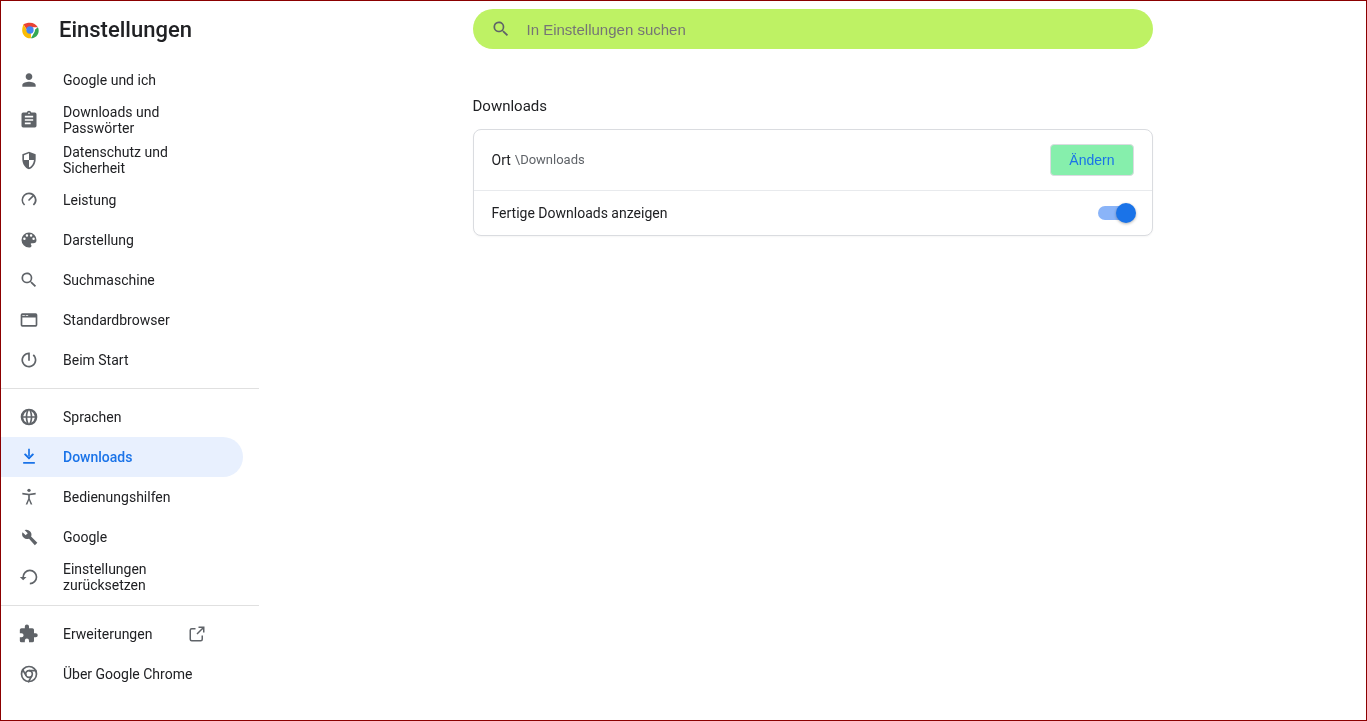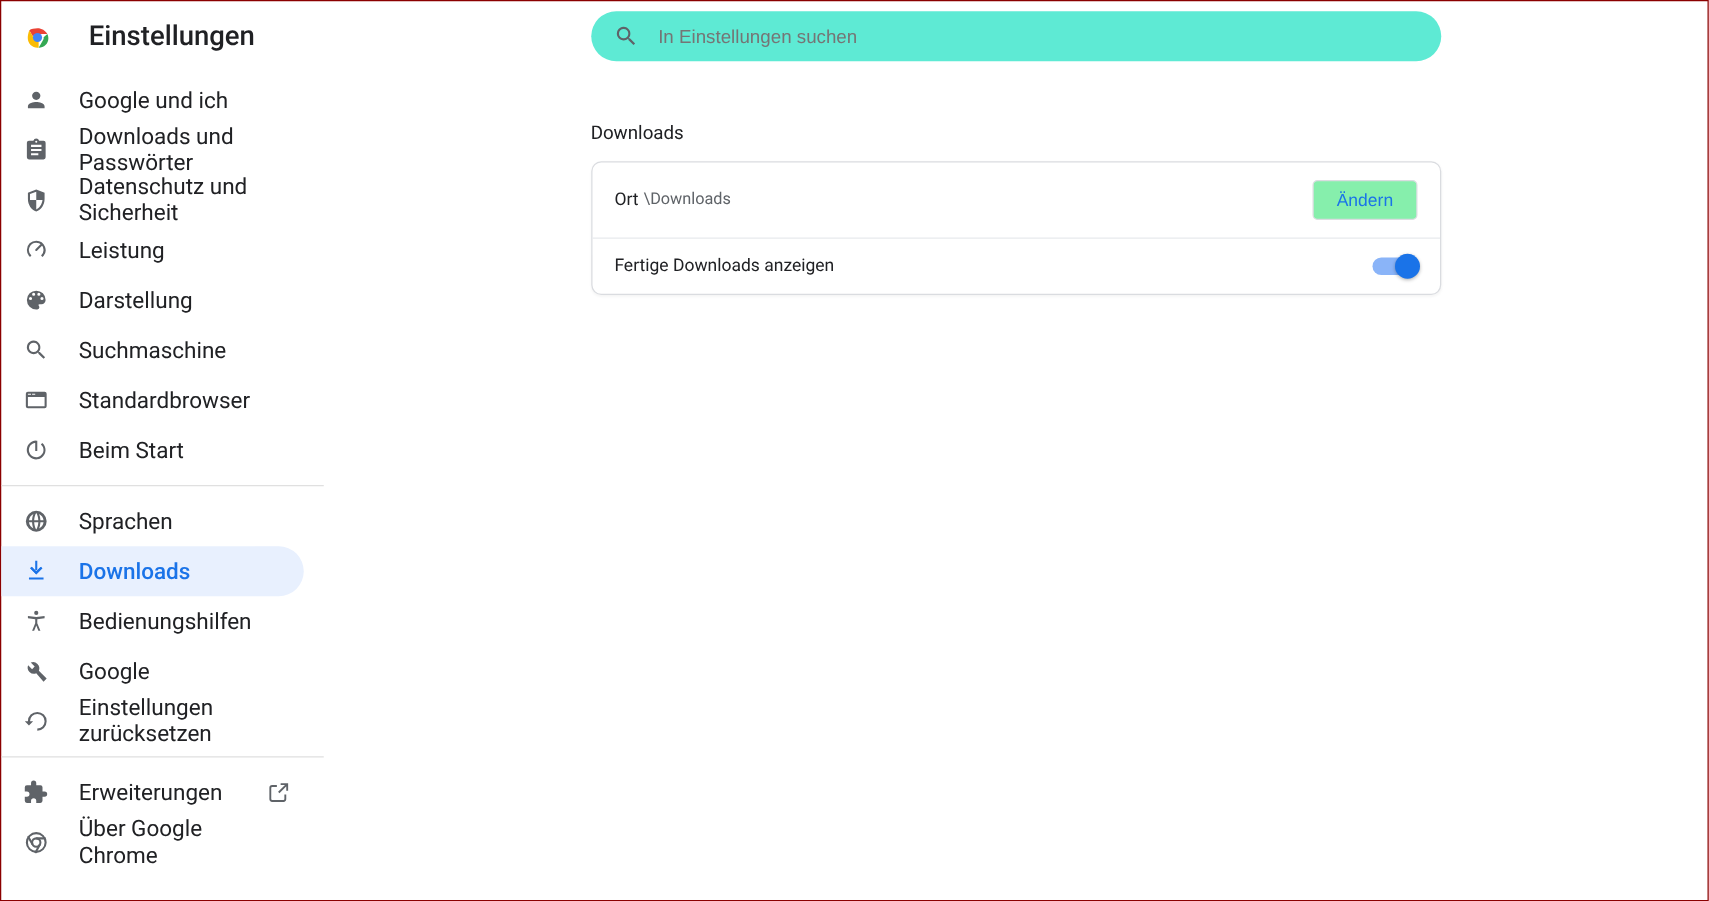--- a/index.html
+++ b/index.html
@@ -16,21 +16,21 @@
 }
 .sidebar {
   width: 258px;
   padding-top: 12px;
   flex-shrink: 0;
 }
 .brand {
   display: flex;
   align-items: center;
   padding: 4px 18px 18px 18px;
-  gap: 30px;
+  gap: 18px;
 }
 .brand-title {
   font-size: 22px;
   font-weight: 500;
   color: #202124;
 }
 .nav-list {
   list-style: none;
   padding: 0;
   margin: 0;
@@ -43,34 +43,34 @@
   gap: 24px;
   cursor: pointer;
   border-top-right-radius: 20px;
   border-bottom-right-radius: 20px;
   margin-right: 16px;
 }
 .nav-item .ic { width: 20px; height: 20px; display: flex; align-items:center; justify-content:center; color:#5f6368; }
 .nav-item.active { background: #e8f0fe; }
 .nav-item.active .label { color: #1a73e8; font-weight: 500; }
 .nav-item.active .ic { color: #1a73e8; }
-.nav-item .label { font-size: 18px; color: #202124; }
+.nav-item .label { font-size: 14px; color: #202124; }
 .nav-item .ext-icon { margin-left: 12px; color:#5f6368; }
 .nav-divider { border: none; border-top: 1px solid #e0e0e0; margin: 8px 0 8px 0; }
 .main {
   flex: 1;
   display: flex;
   flex-direction: column;
   align-items: center;
   padding-top: 8px;
 }
 .searchbar {
   width: 680px;
   height: 40px;
-  background: #5eead4;
+  background: #bef264;
   border-radius: 40px;
   display: flex;
   align-items: center;
   padding: 0 18px;
   gap: 16px;
   color: #5f6368;
 }
 .searchbar input {
   border: none; background: transparent; outline: none;
   font-size: 15px; color: #5f6368; width: 100%;

